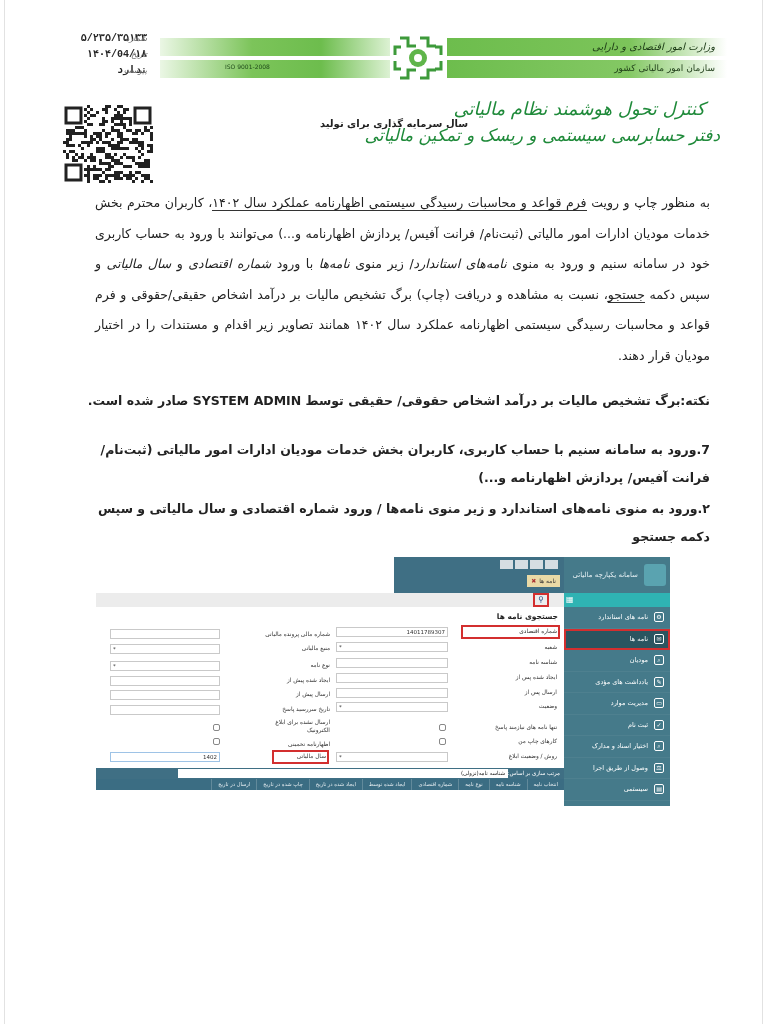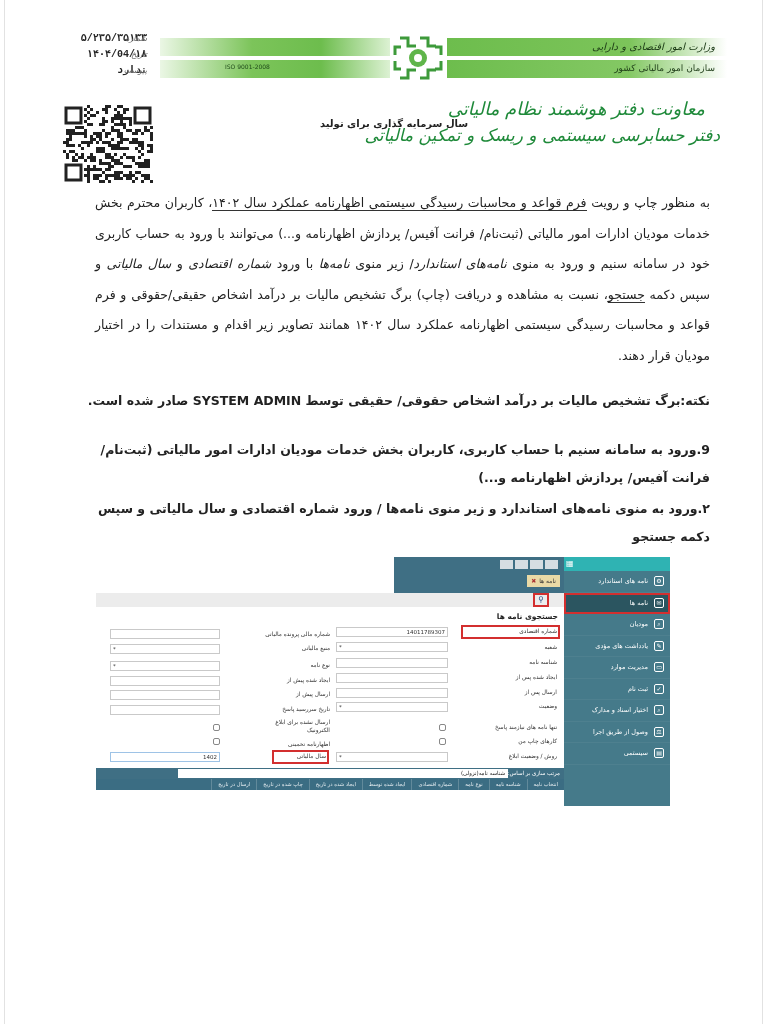--- a/index.html
+++ b/index.html
@@ -92,21 +92,21 @@
 
 <svg class="logo" viewBox="0 0 56 50">
   <rect x="0" y="0" width="56" height="50" fill="#fff"></rect>
   <g fill="none" stroke="#3d9a3a" stroke-width="3">
     <path d="M10 5 h8 v8 h8 M30 5 h8 v8 h8 M5 22 v-8 h6 M51 22 v-8 h-6 M5 28 v8 h6 M51 28 v8 h-6 M10 45 h8 v-8 h8 M30 45 h8 v-8 h8"></path>
   </g>
   <circle cx="28" cy="25" r="9" fill="#5fb54a"></circle>
   <circle cx="28" cy="25" r="4" fill="#fff"></circle>
 </svg>
 
-<div class="sub1">معاونت دفتر هوشمند نظام مالیاتی</div>
+<div class="sub1">کنترل تحول هوشمند نظام مالیاتی</div>
 <div class="sub2">دفتر حسابرسی سیستمی و ریسک و تمکین مالیاتی</div>
 <div class="slogan">سال سرمایه گذاری برای تولید</div>
 
 <svg class="qr" viewBox="0 0 30 26">
   <rect width="30" height="26" fill="#fff"></rect>
   <g fill="#222" id="qrcells">
       <rect x="8" y="0" width="1" height="1"></rect>
       <rect x="14" y="0" width="1" height="1"></rect>
       <rect x="15" y="0" width="1" height="1"></rect>
       <rect x="18" y="0" width="1" height="1"></rect>
@@ -380,38 +380,42 @@
   <rect x="1" y="1" width="5" height="5" fill="none" stroke="#222" stroke-width="1"></rect>
   <rect x="24" y="1" width="5" height="5" fill="none" stroke="#222" stroke-width="1"></rect>
   <rect x="1" y="20" width="5" height="5" fill="none" stroke="#222" stroke-width="1"></rect>
 </svg>
 
 <div class="para p1">
   <span>به منظور چاپ و رویت </span><span class="u">فرم قواعد و محاسبات رسیدگی سیستمی اظهارنامه عملکرد سال ۱۴۰۲</span><span>، کاربران محترم بخش خدمات مودیان ادارات امور مالیاتی (ثبت‌نام/ فرانت آفیس/ پردازش اظهارنامه و...) می‌توانند با ورود به حساب کاربری خود در سامانه سنیم و ورود به منوی </span><span class="it">نامه‌های استاندارد</span><span>/ زیر منوی </span><span class="it">نامه‌ها</span><span> با ورود </span><span class="it">شماره اقتصادی</span><span> و </span><span class="it">سال مالیاتی</span><span> و سپس دکمه </span><span class="u">جستجو</span><span>، نسبت به مشاهده و دریافت (چاپ) برگ تشخیص مالیات بر درآمد اشخاص حقیقی/حقوقی و فرم قواعد و محاسبات رسیدگی سیستمی اظهارنامه عملکرد سال ۱۴۰۲ همانند تصاویر زیر اقدام و مستندات را در اختیار مودیان قرار دهند.</span>
 </div>
 
 <div class="note">نکته:برگ تشخیص مالیات بر درآمد اشخاص حقوقی/ حقیقی توسط  SYSTEM ADMIN صادر شده است.</div>
-<div class="steps s1">9.ورود به سامانه سنیم با حساب کاربری، کاربران بخش خدمات مودیان ادارات امور مالیاتی (ثبت‌نام/ فرانت آفیس/ پردازش اظهارنامه و...)</div>
+<div class="steps s1">7.ورود به سامانه سنیم با حساب کاربری، کاربران بخش خدمات مودیان ادارات امور مالیاتی (ثبت‌نام/ فرانت آفیس/ پردازش اظهارنامه و...)</div>
 <div class="steps s2">۲.ورود به منوی نامه‌های استاندارد و زیر منوی نامه‌ها / ورود شماره اقتصادی و سال مالیاتی و سپس دکمه جستجو</div>
 
 <div class="shot">
   <div class="shot-top">
     <div class="btns">
       <span></span>
         <span></span>
         <span></span>
         <span></span>
     </div>
     <div class="tab">
       <span>نامه ها</span>
       <span class="x">✖</span>
     </div>
   </div>
 
   <div class="sidebar">
+    <div class="sb-head">
+      <span class="title">سامانه یکپارچه مالیاتی</span>
+      <span class="emblem"></span>
+    </div>
     <div class="sb-bar">
         <span class="grid">▦</span>
       </div>
     <div id="sb-items">
         <div class="sb-item">
           <span>نامه های استاندارد</span>
           <span class="ic">⚙</span>
         </div>
         <div class="sb-item active">
           <span>نامه ها</span>

